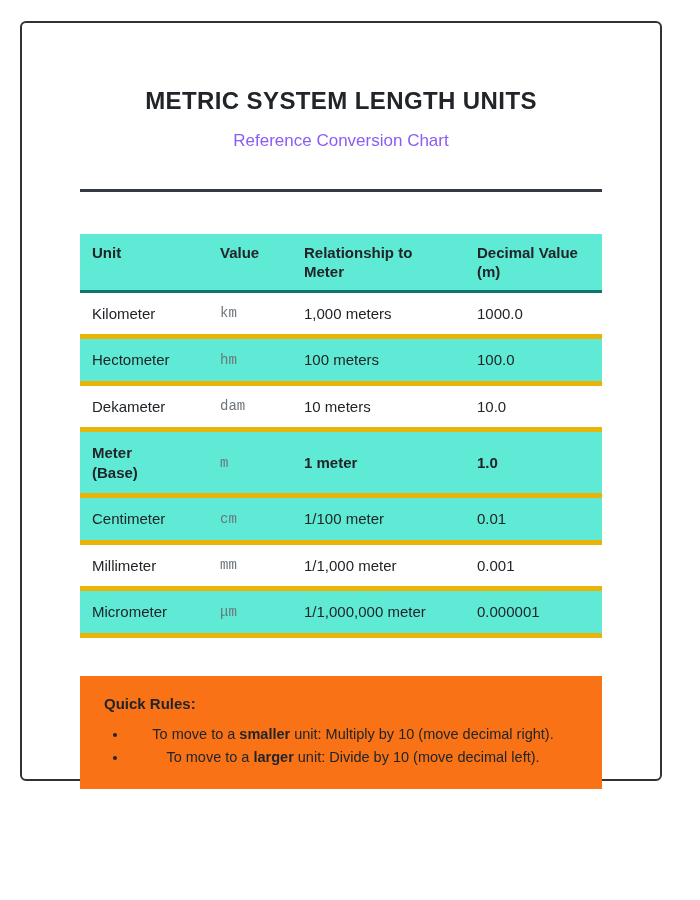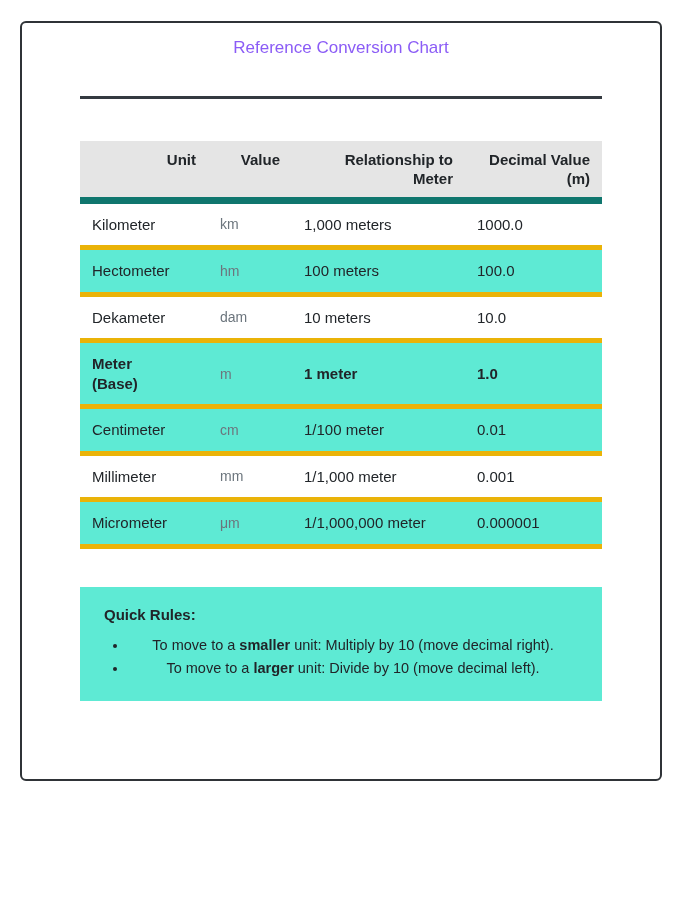--- a/index.html
+++ b/index.html
@@ -46,48 +46,48 @@
     margin-top: 42px;
     width: 100%;
     border-collapse: collapse;
     font-size: 15px;
     table-layout: fixed;
   }
   table.units col.c1 { width: 128px; }
   table.units col.c2 { width: 84px; }
   table.units col.c3 { width: 173px; }
   table.units th {
-    background: #e5e5e5;
-    text-align: right;
+    background: #5eead4;
+    text-align: left;
     vertical-align: top;
     font-weight: bold;
     padding: 9px 12px 8px;
     line-height: 1.3;
-    border-bottom: 7px solid #0f766e;
+    border-bottom: 3px solid #0f766e;
     white-space: pre-line;
     color: #212529;
   }
   table.units td {
     padding: 11px 12px;
     line-height: 1.3;
     border-bottom: 5px solid #eab308;
     vertical-align: middle;
     white-space: pre-line;
   }
   table.units tr.striped td { background: #5eead4; }
   td.sym {
-    font-family: Liberation Sans, sans-serif;
+    font-family: Liberation Mono, monospace;
     font-size: 14px;
     color: #6c757d;
   }
   tr.emphasis td { font-weight: bold; }
   tr.emphasis td.sym { font-weight: normal; }
   .rules-box {
     margin-top: 38px;
-    background: #5eead4;
+    background: #f97316;
     padding: 19px 24px 21px;
   }
   .rules-title {
     font-size: 15px;
     font-weight: bold;
     color: #212529;
   }
   .rules-box ul {
     margin-top: 11px;
     padding-left: 24px;
@@ -99,20 +99,21 @@
     color: #212529;
     text-align: center;
   }
   .rules-box li b { font-weight: bold; }
 </style>
 </head>
 <body>
 
 <div class="card">
 
+  <div class="doc-title">METRIC SYSTEM LENGTH UNITS</div>
   <div class="doc-subtitle">Reference Conversion Chart</div>
 
   <div class="rule"></div>
 
   <table class="units">
     <colgroup>
         <col class="c1">
         <col class="c2">
         <col class="c3">
         <col class="c4">

